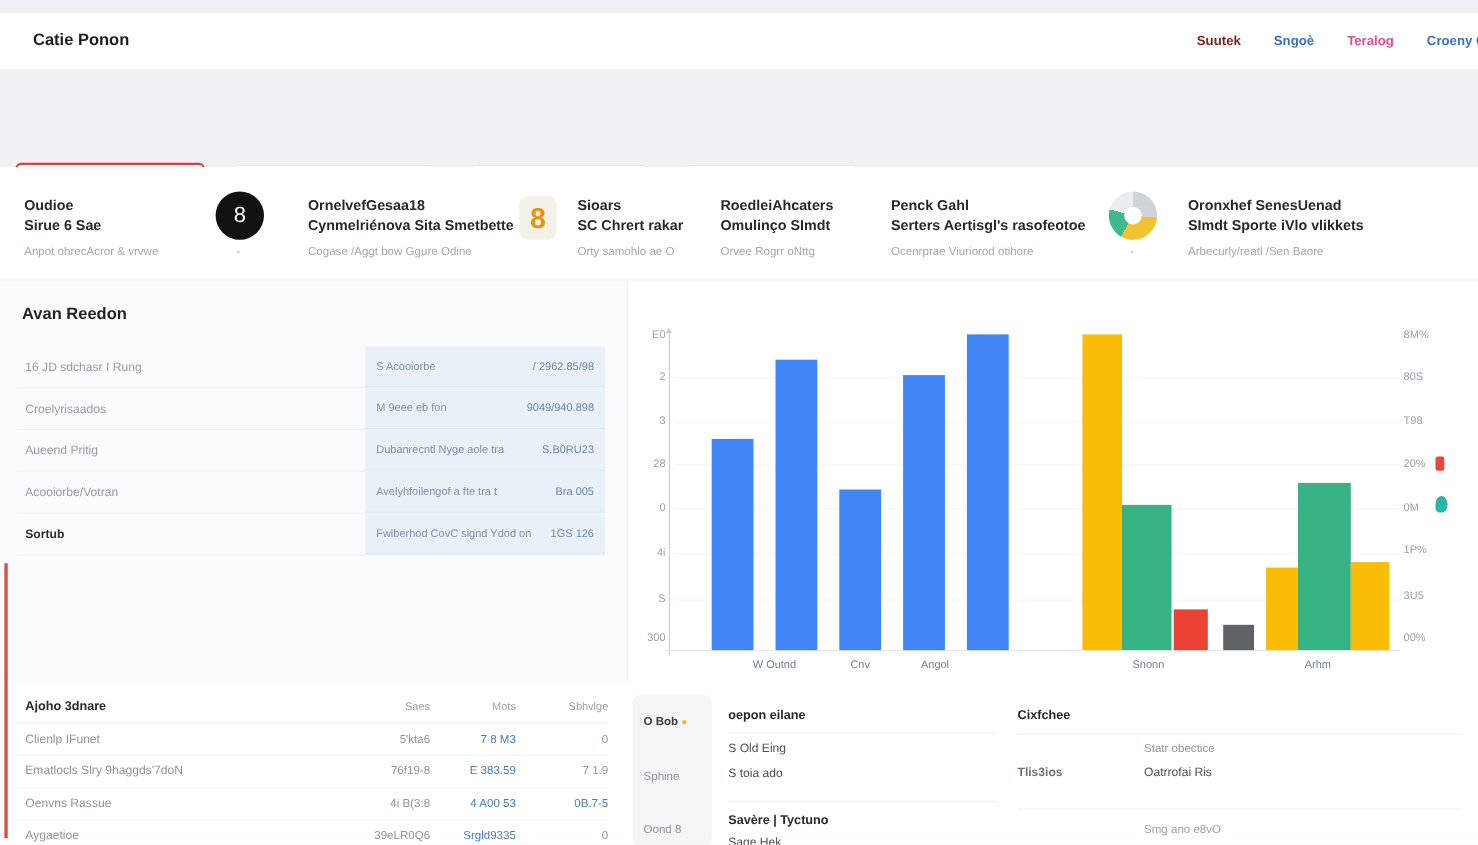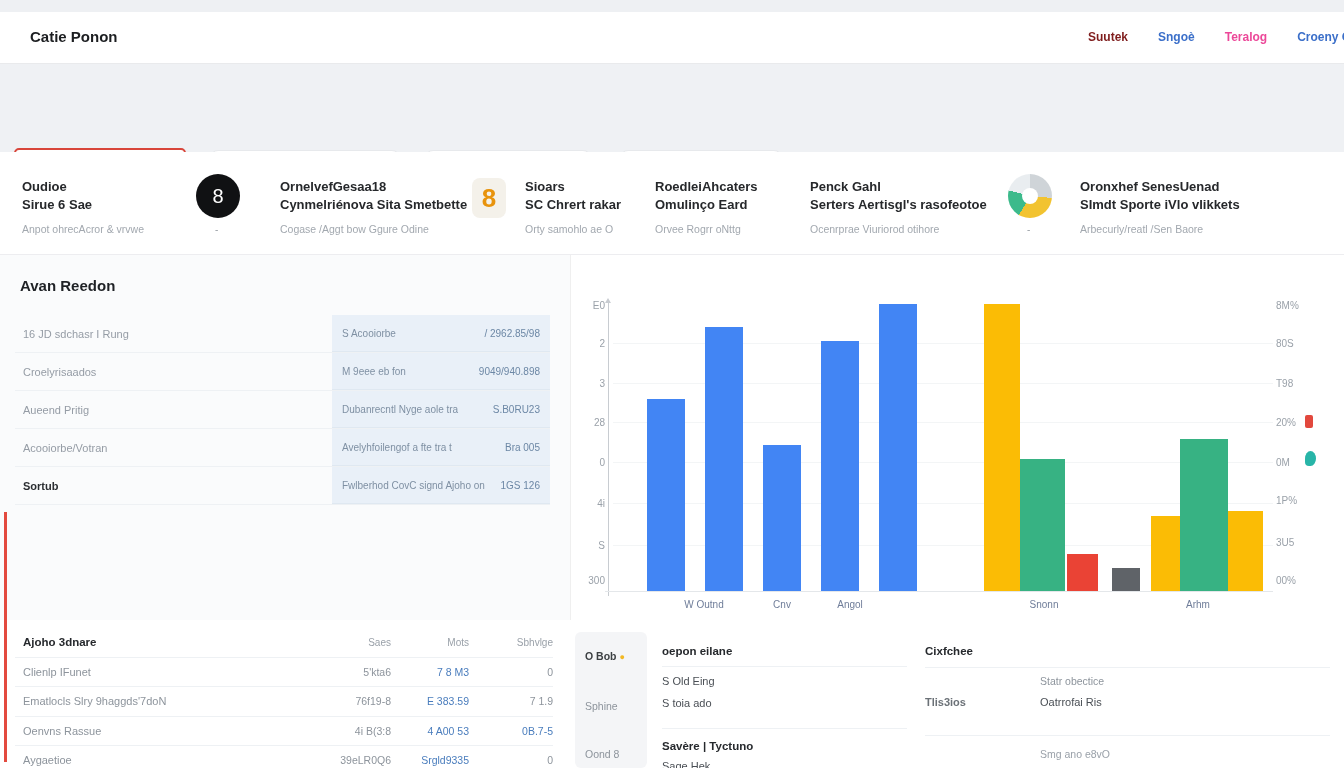--- a/index.html
+++ b/index.html
@@ -142,21 +142,21 @@
     <div class="feat-s">Cogase /Aggt bow Ggure Odine</div>
   </div>
   <div class="icon-orange">
       <span>8</span>
     </div>
   <div class="feat" style="left:525px;">
     <div class="feat-t"><span>Sioars</span><br><span>SC Chrert rakar</span></div>
     <div class="feat-s">Orty samohlo ae O</div>
   </div>
   <div class="feat" style="left:655px;">
-    <div class="feat-t"><span>RoedleiAhcaters</span><br><span>Omulinço Eard</span></div>
+    <div class="feat-t"><span>RoedleiAhcaters</span><br><span>Omulinço SImdt</span></div>
     <div class="feat-s">Orvee Rogrr oNttg</div>
   </div>
   <div class="feat" style="left:810px;">
     <div class="feat-t"><span>Penck Gahl</span><br><span>Serters Aertisgl's rasofeotoe</span></div>
     <div class="feat-s">Ocenrprae Viuriorod otihore</div>
   </div>
   <div class="icon-pie"></div>
   <div class="icon-dash" style="left:1027px;top:72px;">-</div>
   <div class="feat" style="left:1080px;">
     <div class="feat-t"><span>Oronxhef SenesUenad</span><br><span>SImdt Sporte iVlo vlikkets</span></div>
@@ -191,21 +191,21 @@
     <div class="avan-row">
       <div class="avan-label">Acooiorbe/Votran</div>
       <div class="avan-right">
           <span class="avan-mid">Avelyhfoilengof a fte tra t</span>
           <span class="avan-val">Bra 005</span>
         </div>
     </div>
     <div class="avan-row">
       <div class="avan-label dark">Sortub</div>
       <div class="avan-right">
-          <span class="avan-mid">Fwlberhod CovC signd Ajoho on</span>
+          <span class="avan-mid">Fwlberhod CovC signd Ydod on</span>
           <span class="avan-val">1GS 126</span>
         </div>
     </div>
   </div>
   <div class="expand-row">
     
     
   </div>
 
 </div>

